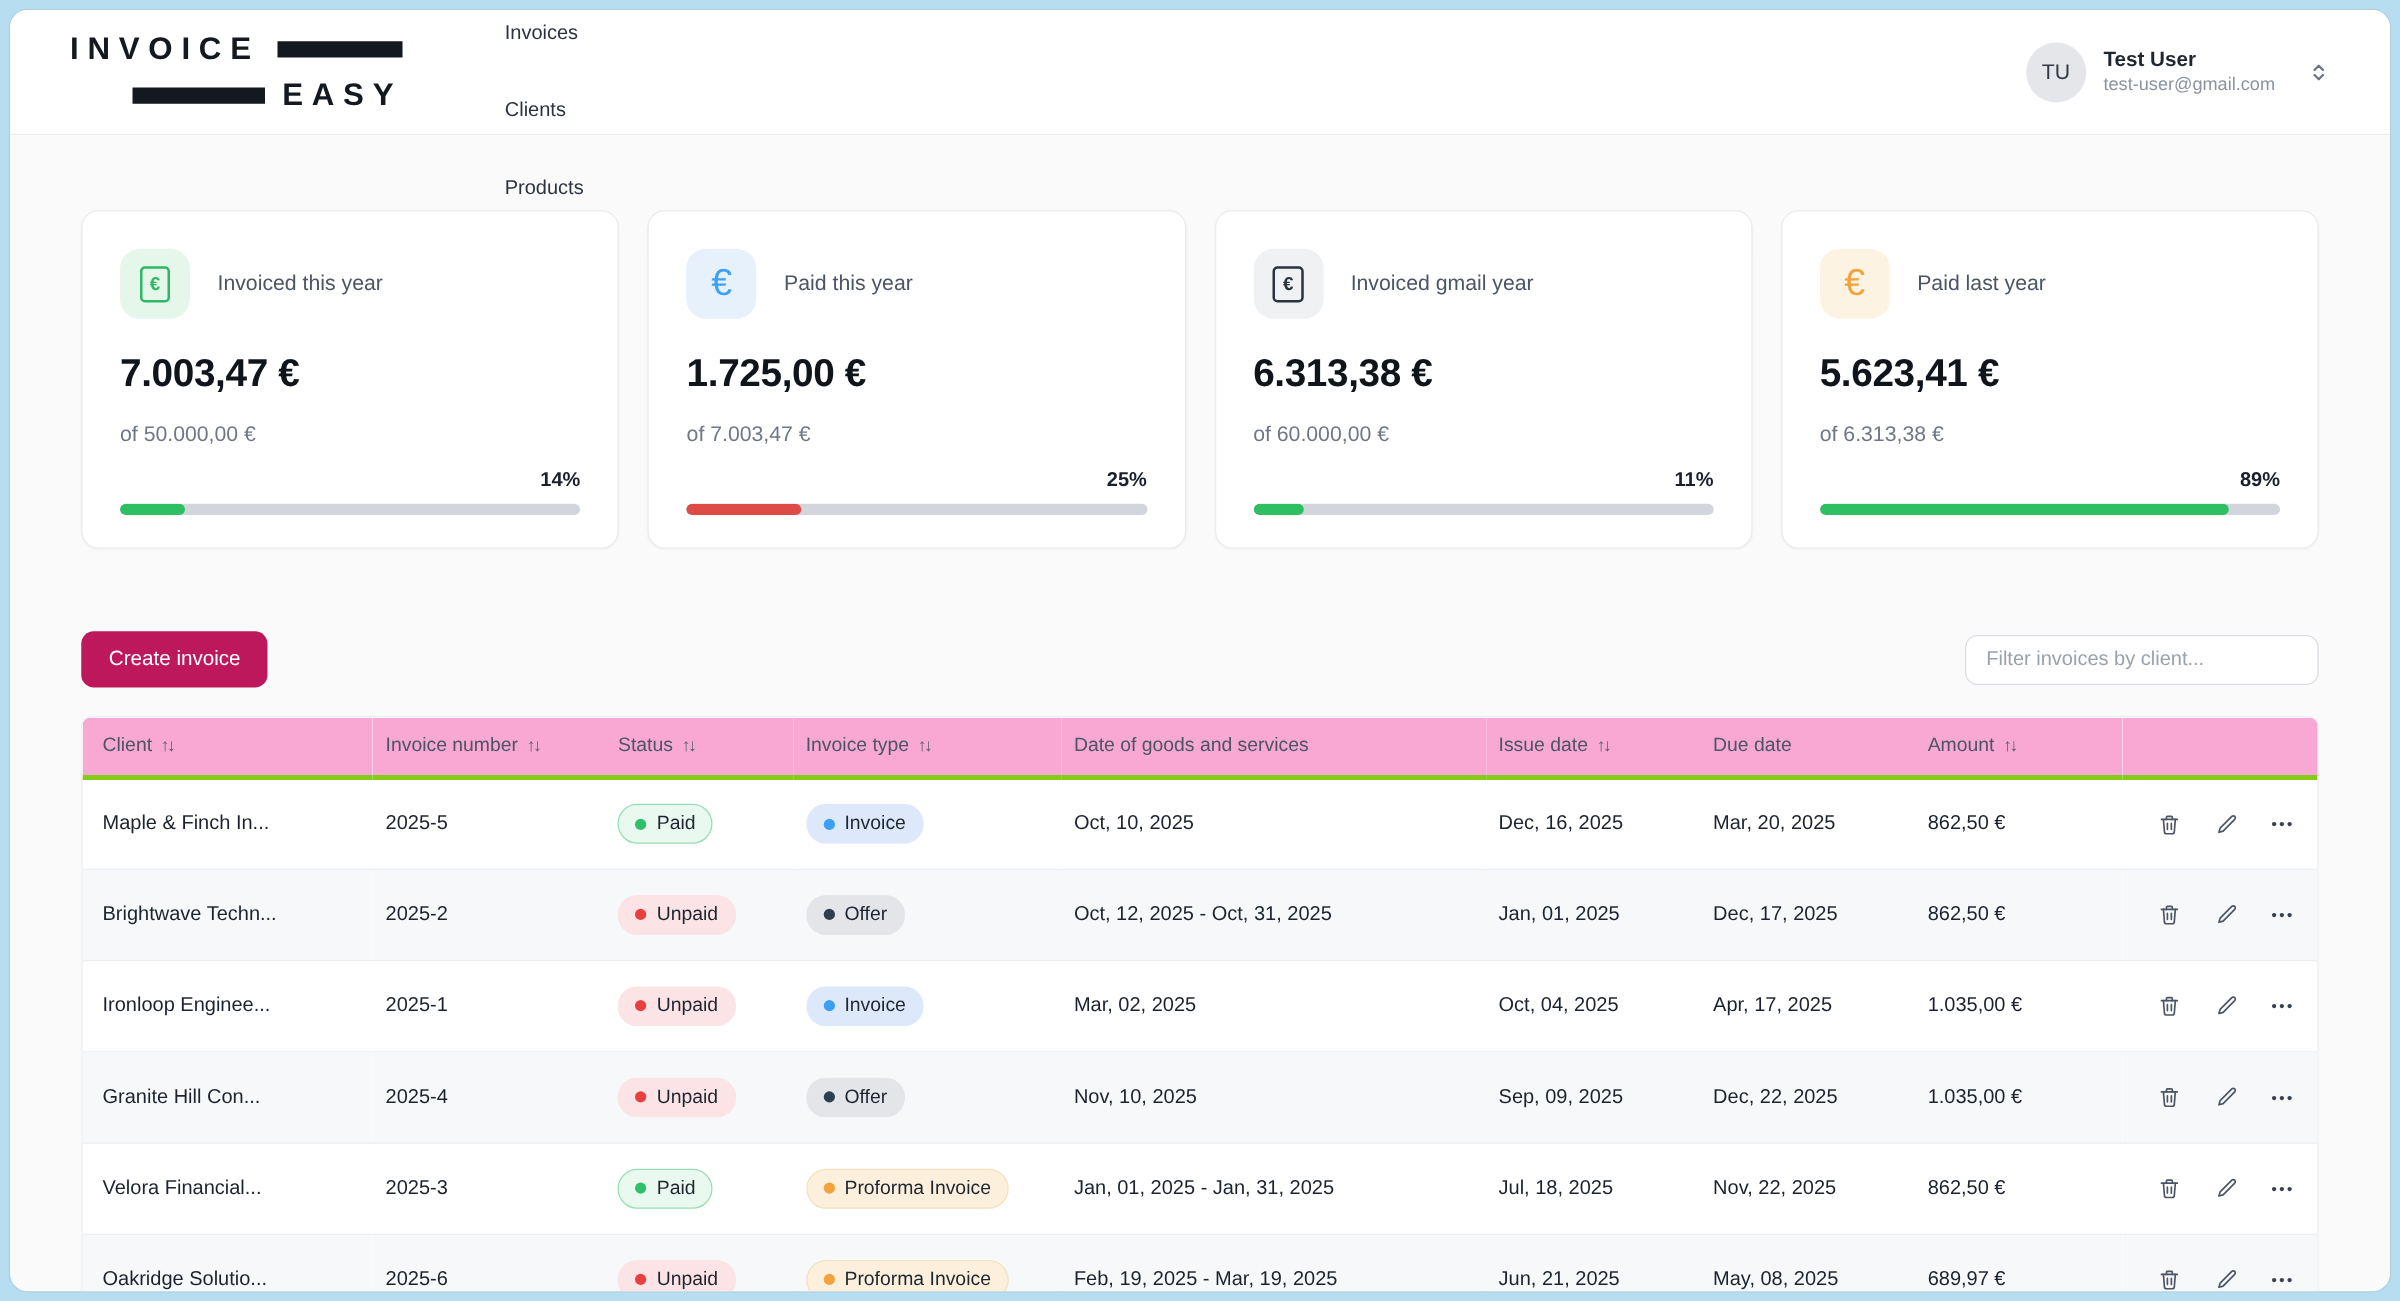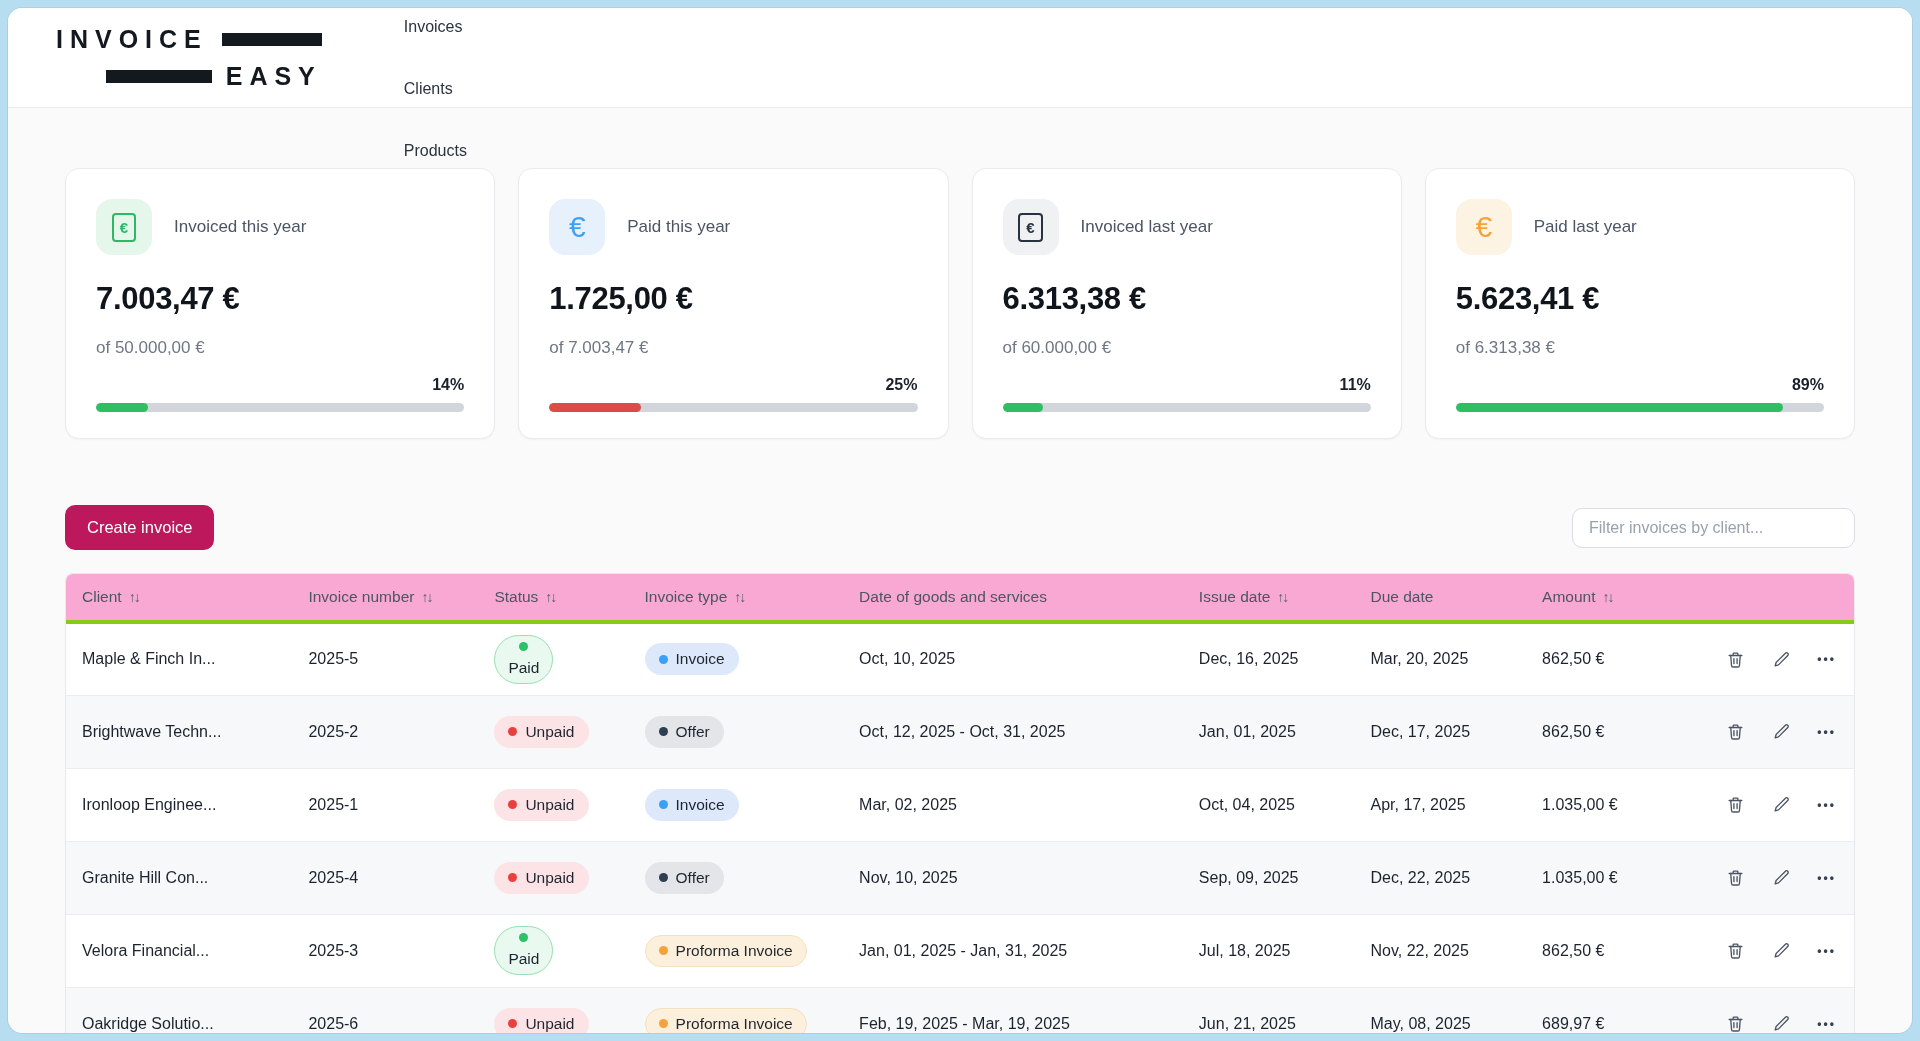--- a/index.html
+++ b/index.html
@@ -70,21 +70,21 @@
              overflow:hidden; }
   thead th:first-child, tbody td:first-child { padding-left:16px; }
   .sort { margin-left:7px; font-size:14px; color:#55606e; letter-spacing:-2px; cursor:pointer; }
   tbody td { height:73px; font-size:16px; color:#1c232e; padding:0 10px; border-bottom:1px solid #ecedf0;
              white-space:nowrap; overflow:hidden; }
   tbody tr:nth-child(even) { background:#f7f8f9; }
 
   .badge { display:inline-flex; align-items:center; gap:8px; border-radius:999px; padding:6px 13px;
            font-size:15.5px; color:#1f2630; border:1px solid transparent; }
   .badge .dot { width:9px; height:9px; border-radius:50%; flex:0 0 auto; }
-  .badge[data-variant="paid"]    { background:#e9f9ef; border-color:#96dfb2;flex-direction:column; }
+  .badge[data-variant="paid"]    { background:#e9f9ef; border-color:#96dfb2; }
   .badge[data-variant="paid"] .dot    { background:#2ec06a; }
   .badge[data-variant="unpaid"]  { background:#fce4e6; }
   .badge[data-variant="unpaid"] .dot  { background:#e8403f; }
   .badge[data-variant="invoice"] { background:#dde9fb; }
   .badge[data-variant="invoice"] .dot { background:#3aa0f4; }
   .badge[data-variant="offer"]   { background:#e3e5e9; }
   .badge[data-variant="offer"] .dot   { background:#2d3f50; }
   .badge[data-variant="proforma"]{ background:#fcf0dc; border-color:#f3e2c0; }
   .badge[data-variant="proforma"] .dot{ background:#f2a33c; }
 
@@ -112,20 +112,33 @@
       </div>
     </div>
 
     <nav class="main-nav">
       <a class="nav-link">Dashboard</a>
       <a class="nav-link">Invoices</a>
       <a class="nav-link">Clients</a>
       <a class="nav-link">Products</a>
     </nav>
 
+    <div class="user-box">
+      <div class="avatar">TU</div>
+      <div class="user-meta">
+        <span class="user-name">Test User</span>
+        <span class="user-email">test-user@gmail.com</span>
+      </div>
+      <span class="chevron-updown">
+        <svg width="18" height="18" viewBox="0 0 16 16" fill="none" stroke="currentColor" stroke-width="1.6" stroke-linecap="round" stroke-linejoin="round">
+          <path d="M5 6.2 8 3.2l3 3"></path>
+              <path d="M5 9.8l3 3 3-3"></path>
+        </svg>
+      </span>
+    </div>
   </header>
 
   <main class="main">
 
     <section class="stats-row">
       <div class="stat-card">
         <div class="stat-head">
           <span class="stat-icon invoice-euro-icon" style="background: rgb(228, 247, 234); color: rgb(46, 184, 102);">
                 <span class="glyph">€</span>
               </span>
@@ -152,21 +165,21 @@
         <div class="progress-track">
               <div class="progress-fill" style="width: 25%; background: rgb(222, 74, 69);"></div>
             </div>
       </div>
 
       <div class="stat-card">
         <div class="stat-head">
           <span class="stat-icon invoice-euro-icon" style="background: rgb(240, 241, 243); color: rgb(40, 51, 63);">
                 <span class="glyph">€</span>
               </span>
-          <span class="stat-label">Invoiced last year</span>
+          <span class="stat-label">Invoiced gmail year</span>
         </div>
         <div class="stat-value">6.313,38 €</div>
         <div class="stat-of">of 60.000,00 €</div>
         <div class="stat-percent">11%</div>
         <div class="progress-track">
               <div class="progress-fill" style="width: 11%; background: rgb(47, 191, 99);"></div>
             </div>
       </div>
 
       <div class="stat-card">

